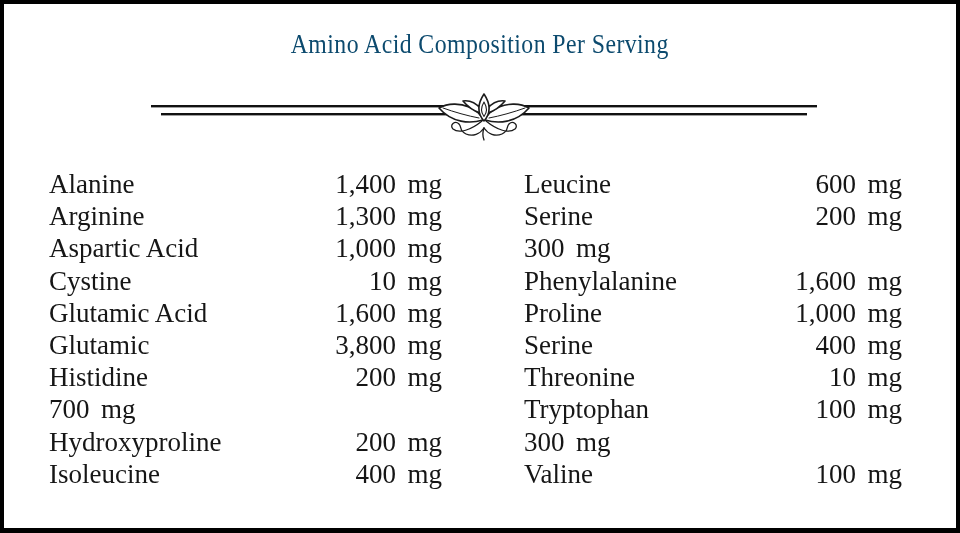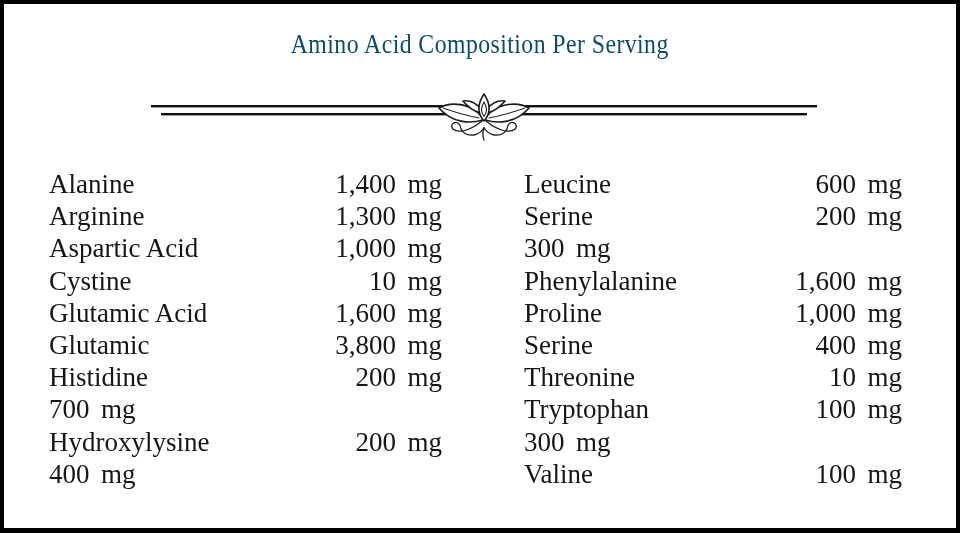--- a/index.html
+++ b/index.html
@@ -121,24 +121,25 @@
         <span class="amt">3,800 mg</span>
       </div>
       <div class="row">
         <span class="nm">Histidine</span>
         <span class="amt">200 mg</span>
       </div>
       <div class="row">
         <span class="amt">700 mg</span>
       </div>
       <div class="row">
-        <span class="nm">Hydroxylysine</span>
+        <span class="nm">Hydroxyproline</span>
         <span class="amt">200 mg</span>
       </div>
       <div class="row">
+        <span class="nm">Isoleucine</span>
         <span class="amt">400 mg</span>
       </div>
     </div>
 
     <div class="col col-right">
       <div class="row">
         <span class="nm">Leucine</span>
         <span class="amt">600 mg</span>
       </div>
       <div class="row">

